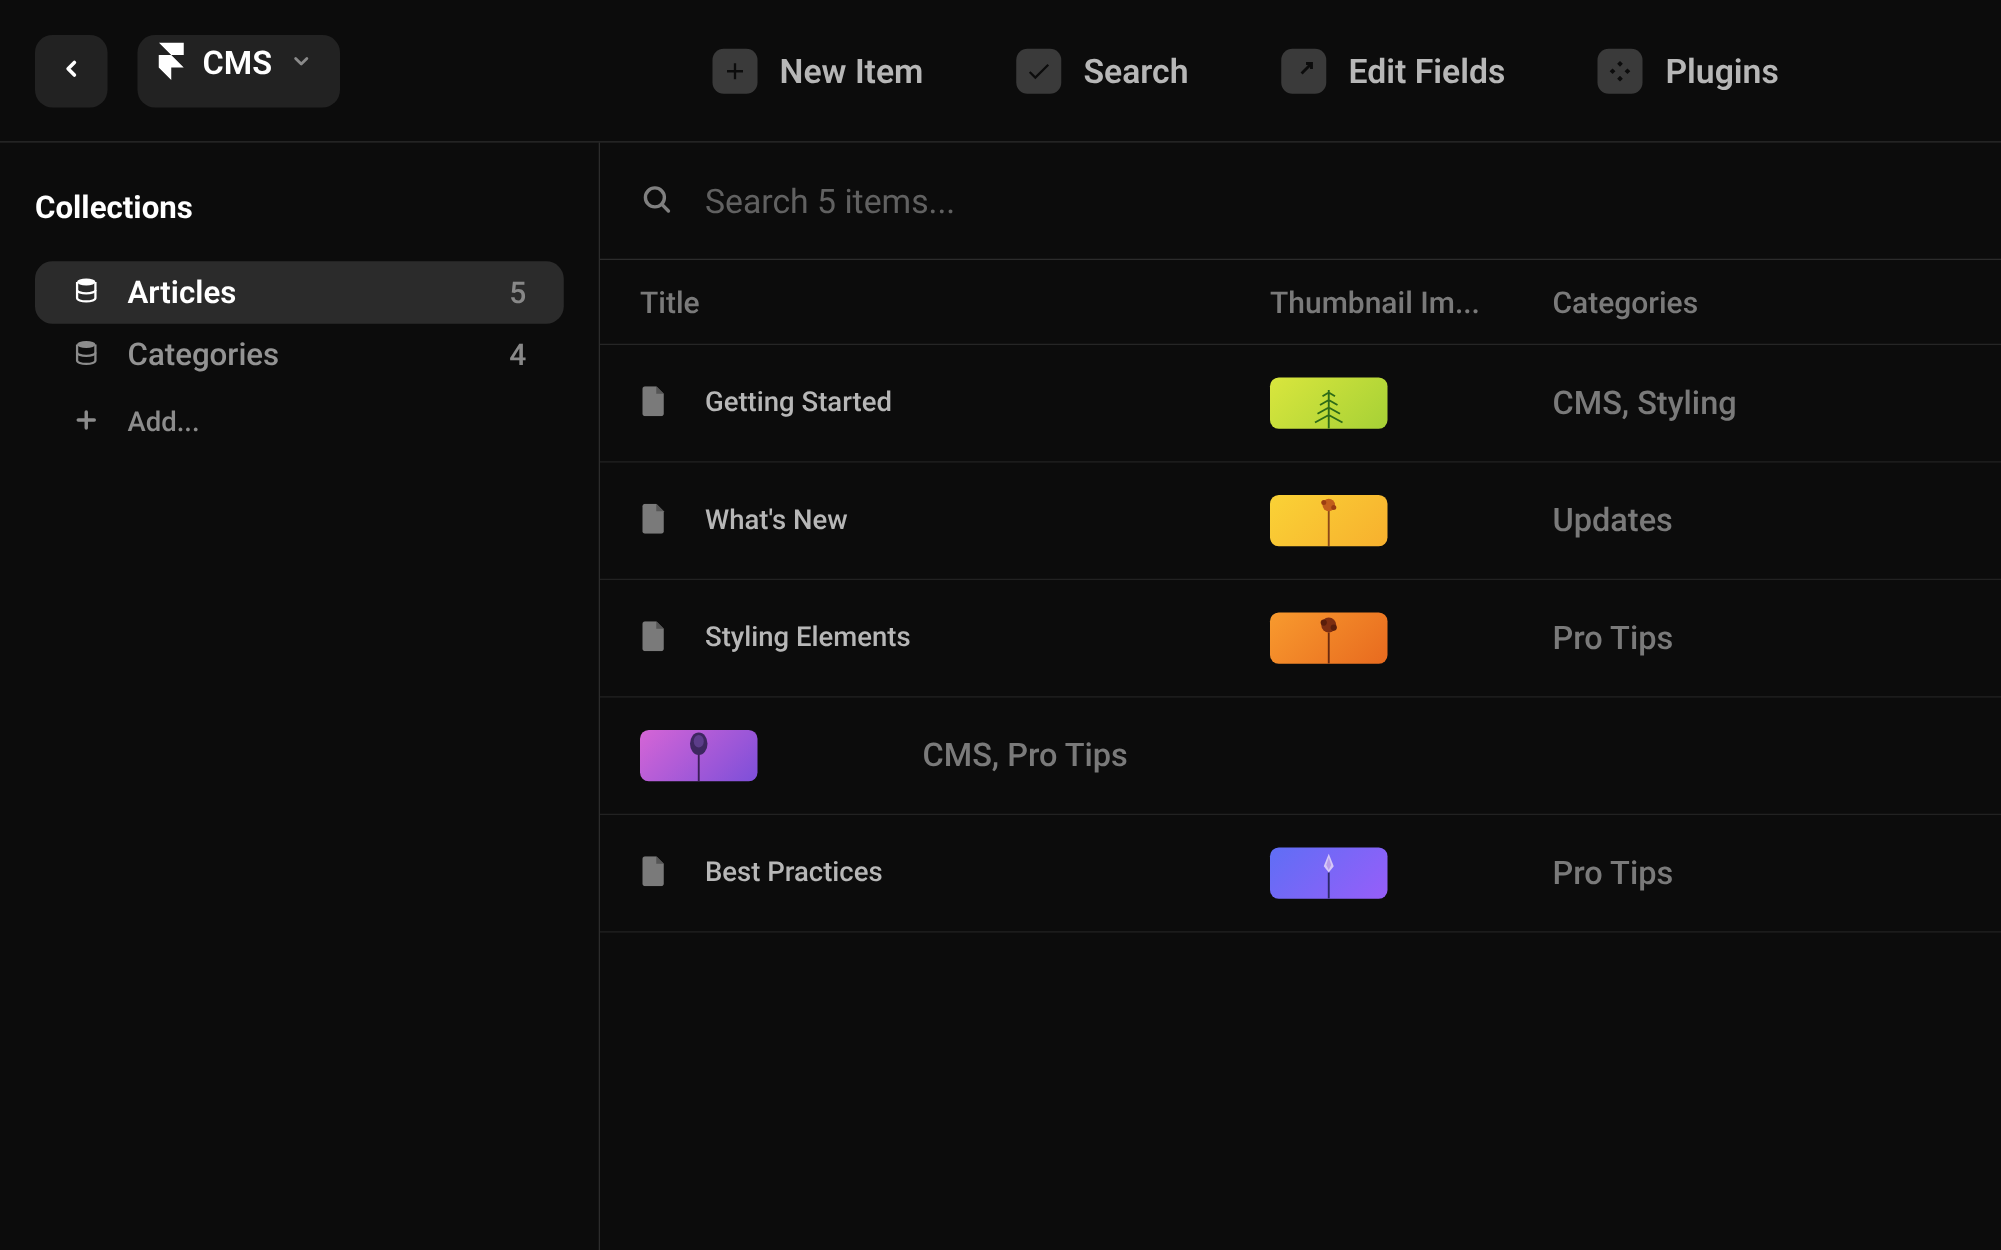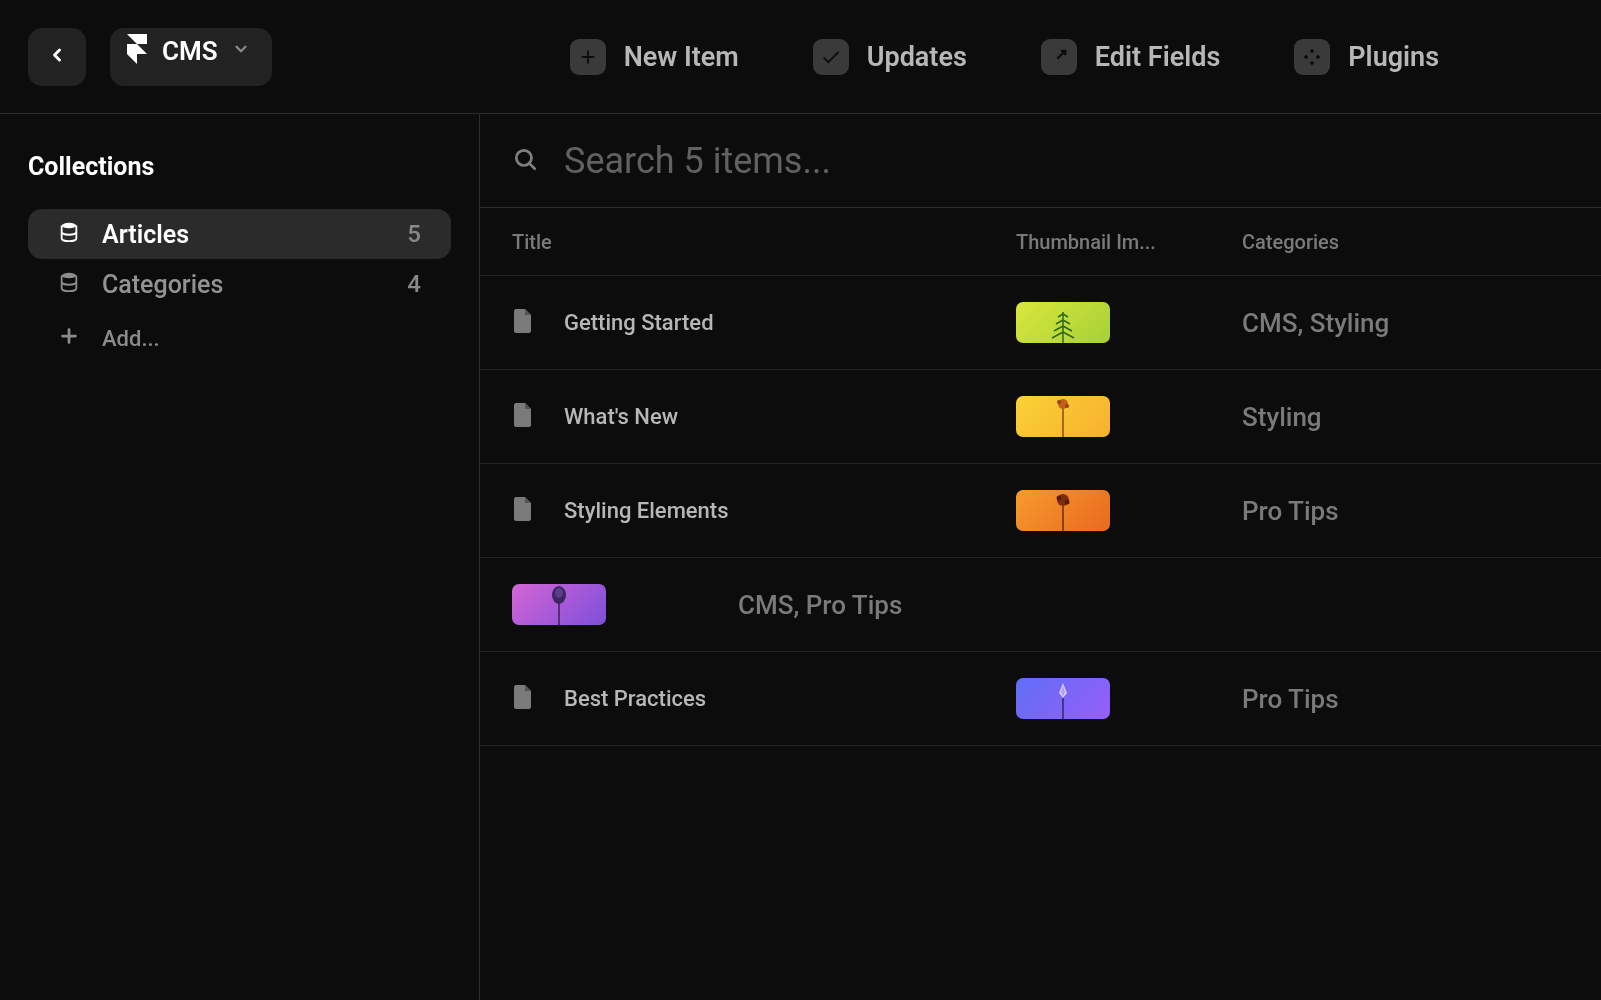--- a/index.html
+++ b/index.html
@@ -205,42 +205,42 @@
       width: 26px;
       height: 26px;
       stroke: #808080;
     }
 
     .search-input {
       flex: 1;
       background: transparent;
       border: none;
       outline: none;
-      font-size: 36px;
+      font-size: 27px;
       color: #ededed;
     }
 
     .search-input::placeholder {
       color: #616161;
     }
 
     .data-table {
       flex: 1;
     }
 
     .table-header {
       display: flex;
       align-items: center;
       height: 68px;
       padding: 0 32px;
       border-bottom: 1px solid #262626;
     }
 
     .table-header-cell {
-      font-size: 20px;
+      font-size: 24px;
       font-weight: 500;
       color: #7a7a7a;
       overflow: hidden;
       white-space: nowrap;
       text-overflow: ellipsis;
     }
 
     .col-title {
       width: 504px;
     }
@@ -363,21 +363,21 @@
       </span>
       <span class="toolbar-action-label">New Item</span>
     </div>
 
     <div class="toolbar-action">
       <span class="toolbar-action-iconbox">
         <svg viewBox="0 0 24 24">
             <path d="M9 16.2 4.8 12 3.4 13.4 9 19 21 7 19.6 5.6 Z"></path>
           </svg>
       </span>
-      <span class="toolbar-action-label">Updates</span>
+      <span class="toolbar-action-label">Search</span>
     </div>
 
     <div class="toolbar-action">
       <span class="toolbar-action-iconbox">
         <svg viewBox="0 0 24 24">
             <path d="M14 4 H20 V10 H17.5 V8.3 L11 14.8 9.2 13 15.7 6.5 H14 Z"></path>
           </svg>
       </span>
       <span class="toolbar-action-label">Edit Fields</span>
     </div>
@@ -483,21 +483,21 @@
         <div class="row-thumb-cell">
           <div class="thumbnail thumb-2">
             <svg width="30" height="41" viewBox="0 0 30 41">
                 <line x1="15" y1="41" x2="15" y2="12" stroke="#8c4a18" stroke-width="1.5"></line>
                 <circle cx="15" cy="8" r="5" fill="#c25e1c"></circle>
                 <circle cx="11" cy="6" r="2" fill="#9c3d12"></circle>
                 <circle cx="19" cy="10" r="2" fill="#9c3d12"></circle>
               </svg>
           </div>
         </div>
-        <div class="row-cats">Styling</div>
+        <div class="row-cats">Updates</div>
       </div>
 
       <div class="table-row">
         <div class="row-title-cell">
           <span class="page-icon">
             <svg viewBox="0 0 20 24" fill="#7a7a7a">
                 <path d="M3 0 H12 L18 6 V22 C18 23 17 24 16 24 H3 C2 24 1 23 1 22 V2 C1 1 2 0 3 0 Z"></path>
                 <path d="M12 0 V6 H18 Z" fill="#555555"></path>
               </svg>
           </span>

